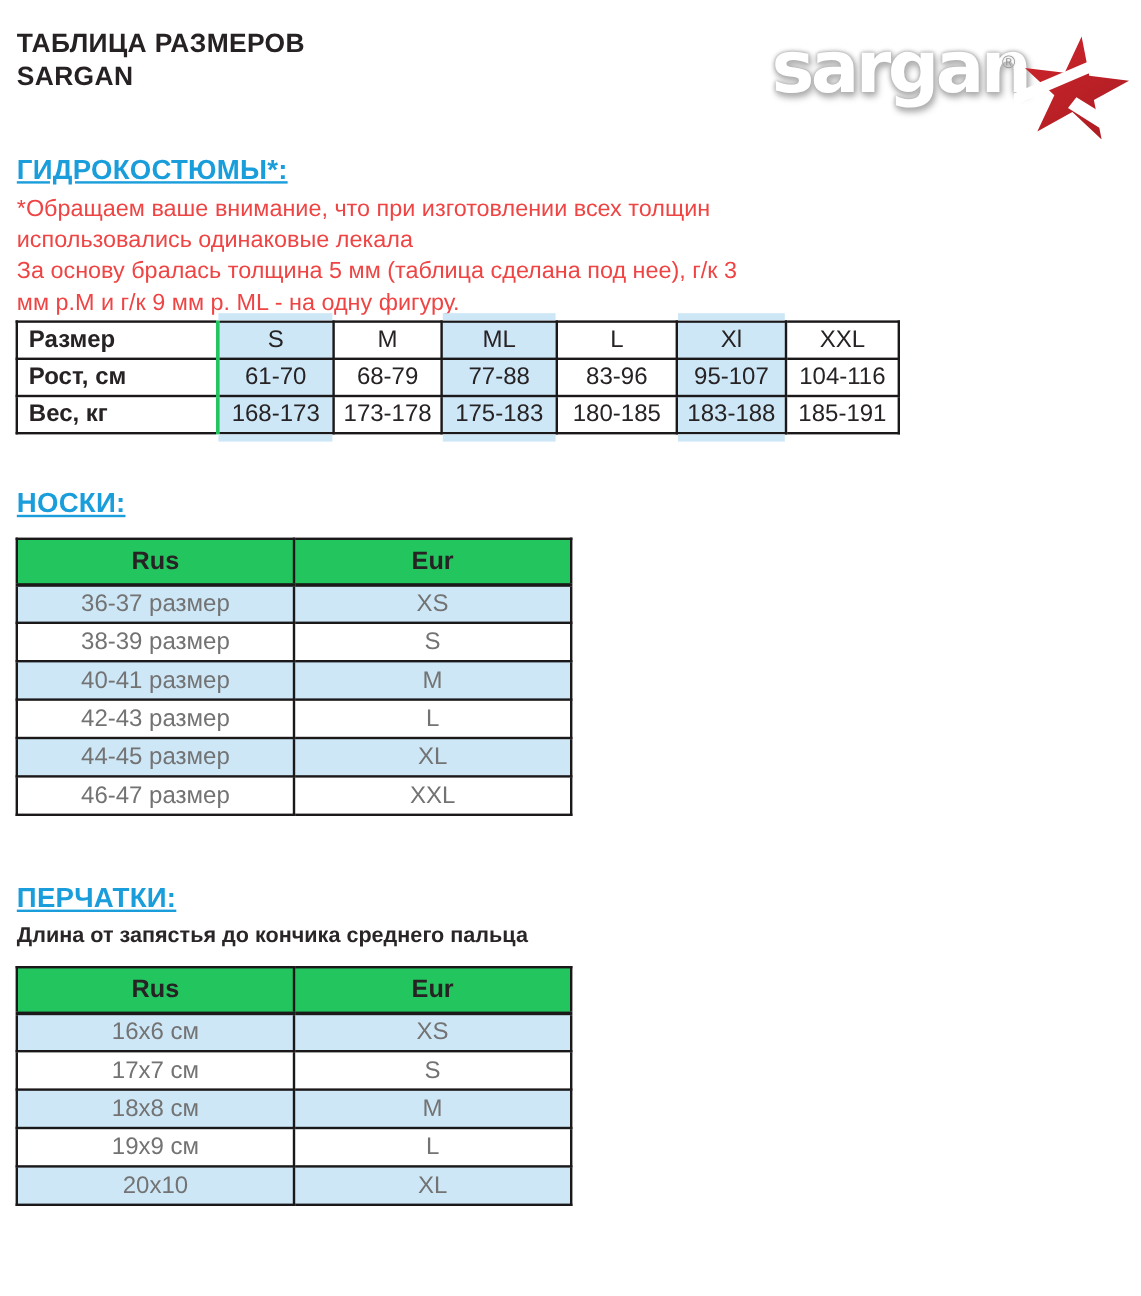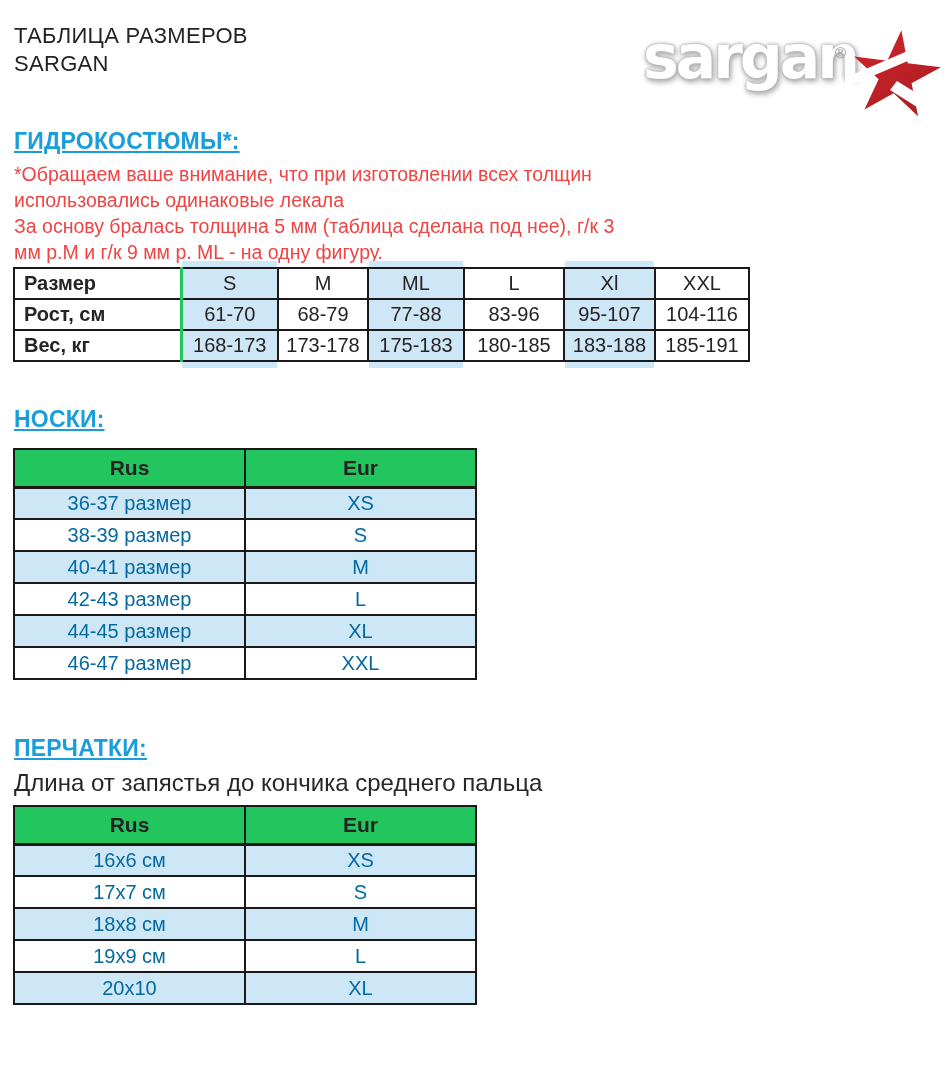--- a/index.html
+++ b/index.html
@@ -9,21 +9,21 @@
     font-family:"Liberation Sans", sans-serif;
     color:#272324;
     position:relative;
     overflow:hidden;
   }
   .page { position:relative; width:951px; height:1080px; background:#fff; }
 
   
   .doc-title {
     position:absolute; left:14px; top:22px;
-    font-size:22px; font-weight:400; line-height:28px;
+    font-size:22px; font-weight:700; line-height:28px;
     letter-spacing:.3px; color:#262223;
   }
   .logo { position:absolute; top:20px; right:2px; width:314px; height:100px; }
   .wordmark {
     position:absolute; left:8px; top:2px;
     font-family:"DejaVu Sans", sans-serif;
     font-size:60px; font-weight:700; letter-spacing:-3px;
     color:#ffffff;
     text-shadow:
       0 0 2px #a8a8a8,
@@ -45,21 +45,21 @@
   }
   .h-wetsuits { top:128px; }
   .h-socks    { top:406px; }
   .h-gloves   { top:735px; }
   .note {
     position:absolute; left:14px; top:161px;
     font-size:19.5px; line-height:26px; color:#ef4444;
   }
   .gnote {
     position:absolute; left:14px; top:769px;
-    font-size:24px; color:#2a2627;
+    font-size:18px; color:#2a2627;font-weight:bold;
   }
 
   
   .wwrap { position:absolute; left:13px; top:267px; width:735px; }
   .wtable { border-collapse:collapse; table-layout:fixed; width:735px; background:#fff; }
   .wtable td {
     border:2px solid #1b181a; height:31px;
     font-size:20px; text-align:center; color:#272324; padding:0;
   }
   .wtable td.lbl {
@@ -78,21 +78,21 @@
   .sg { position:absolute; left:13px; border-collapse:collapse; table-layout:fixed; width:462px; background:#fff; }
   .socks-pos  { top:448px; }
   .gloves-pos { top:805px; }
   .sg th {
     width:231px; height:38px; font-size:21px; font-weight:700;
     border:2px solid #1b181a; border-bottom:3px solid #1b181a;
     text-align:center; color:#272324; background:#22c55e;
   }
   .sg td {
     height:32px; font-size:20px; text-align:center;
-    border:2px solid #1b181a; color:#0369a1; padding:0;
+    border:2px solid #1b181a; color:#737373; padding:0;
   }
   .sg tbody tr:nth-child(odd) td { background:#cde7f7; }
 </style>
 </head>
 <body>
 
 <div class="page">
 
   <div class="doc-title">
     <div>ТАБЛИЦА РАЗМЕРОВ</div>

